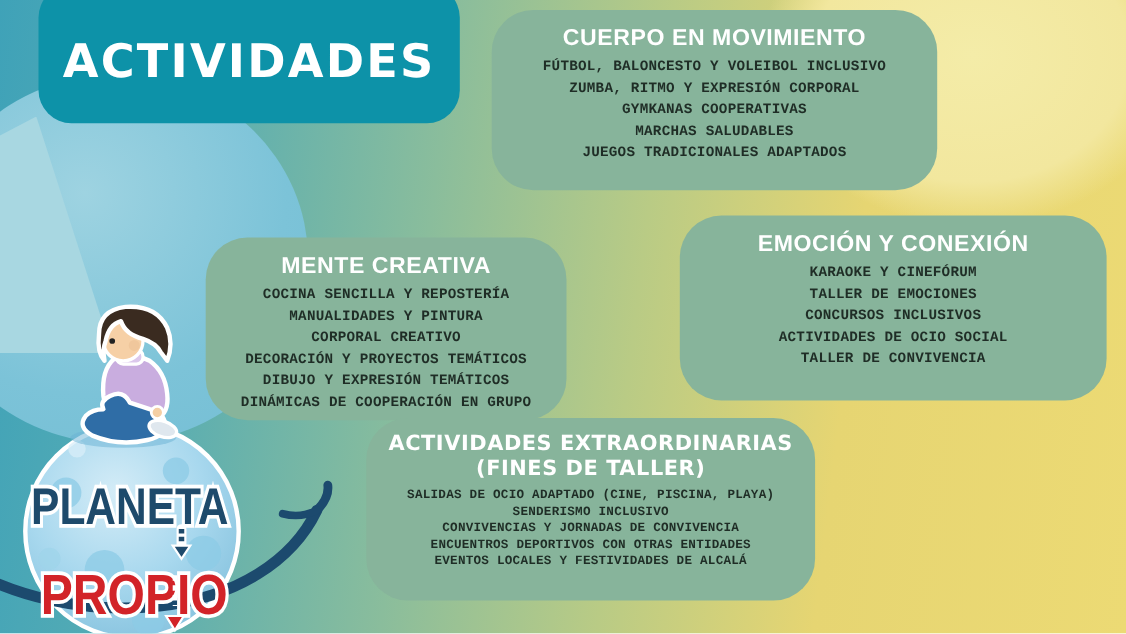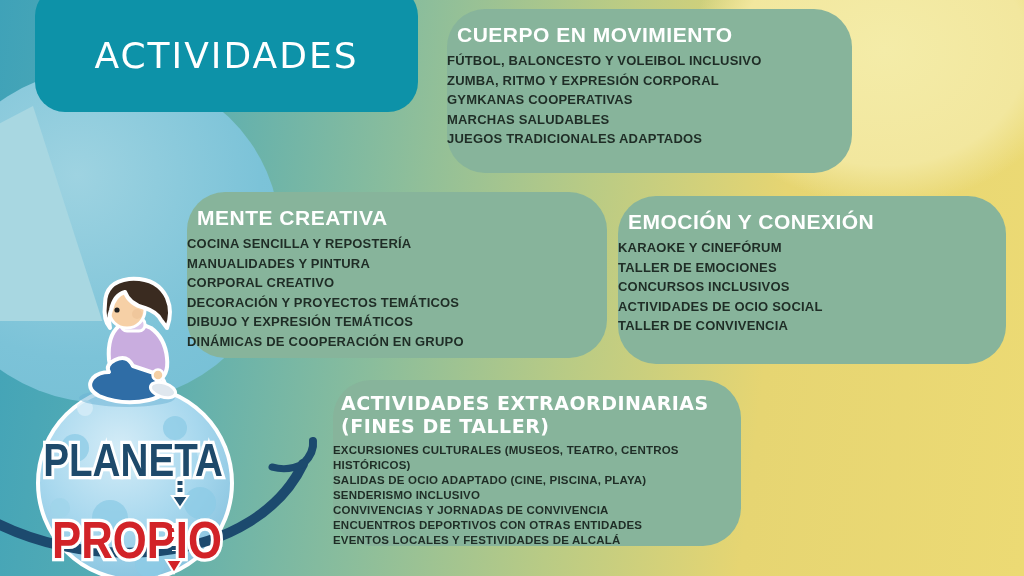--- a/index.html
+++ b/index.html
@@ -7,32 +7,32 @@
   .page{position:relative;width:1024px;height:576px;overflow:hidden;
         background:linear-gradient(97deg,#3fa2b8 0%,#55acb4 16%,#8abd9c 38%,#b9cb85 56%,#e6d572 74%,#ecda74 100%);}
   .blob-blue{position:absolute;left:-70px;top:68px;width:350px;height:335px;border-radius:50%;
         background:radial-gradient(circle at 42% 32%,#9ed3e1 0%,#7cc3d8 60%,#74bed4 100%);}
   .blob-wedge{position:absolute;left:0;top:106px;width:165px;height:215px;background:#a8d7e1;
         clip-path:polygon(20% 0,62% 100%,0 100%,0 8%);}
   .blob-cream{position:absolute;right:-120px;top:-160px;width:520px;height:420px;
         background:radial-gradient(ellipse closest-side,#f4eca8 0%,#f2e79e 55%,rgba(242,231,158,0) 74%);}
   .title-box{position:absolute;left:35px;top:-14px;width:383px;height:126px;background:#0d92a8;
         border-radius:30px;display:flex;align-items:center;justify-content:center;}
-  .title-box span{font-family:"DejaVu Sans",sans-serif;font-size:36px;font-weight:400;color:#ffffff;
+  .title-box span{font-family:"DejaVu Sans",sans-serif;font-size:42px;font-weight:700;color:#ffffff;
         letter-spacing:2px;padding-top:12px;}
-  .card{position:absolute;background:#87b49b;border-radius:38px;box-sizing:border-box;}
+  .card{position:absolute;background:#87b49b;border-radius:38px;text-align:center;box-sizing:border-box;}
   .card h2{margin:0;padding:14px 10px 4px;font-size:21px;font-weight:bold;color:#ffffff;letter-spacing:.5px;}
-  .card .item{font-size:13px;font-weight:bold;color:#1f2d26;line-height:19.5px;letter-spacing:.2px;}
+  .card .item{font-size:13px;font-weight:bold;color:#1f2d26;line-height:19.5px;letter-spacing:.2px;font-family:Liberation Mono, monospace;}
   .card-cuerpo{left:447px;top:9px;width:405px;height:164px;}
-  .card-mente{left:187px;top:192px;width:420px;height:166px;}
+  .card-mente{left:187px;top:216px;width:328px;height:166px;}
   .card-emocion{left:618px;top:196px;width:388px;height:168px;}
   .card-extra{left:333px;top:380px;width:408px;height:166px;}
   .card-extra h2{font-family:"DejaVu Sans",sans-serif;font-size:19px;line-height:23px;padding:12px 8px 5px;letter-spacing:.5px;}
   .card-extra .item{font-size:11.5px;line-height:15px;}
-  .logo{position:absolute;left:0;top:268px;width:300px;height:308px;margin-left:15px;}
+  .logo{position:absolute;left:0;top:268px;width:300px;height:308px;}
   .logo svg{overflow:visible;}
 </style>
 </head>
 <body>
 
 <div class="page">
 
   <div class="blob-blue"></div>
   <div class="blob-wedge"></div>
   <div class="blob-cream"></div>
@@ -72,21 +72,20 @@
       <div class="item">CONCURSOS INCLUSIVOS</div>
       <div class="item">ACTIVIDADES DE OCIO SOCIAL</div>
       <div class="item">TALLER DE CONVIVENCIA</div>
     </div>
   </section>
 
   <section class="card card-extra">
     <h2><span>ACTIVIDADES EXTRAORDINARIAS</span><br>
     <span>(FINES DE TALLER)</span></h2>
     <div class="items">
-      <div class="item">EXCURSIONES CULTURALES (MUSEOS, TEATRO, CENTROS HISTÓRICOS)</div>
       <div class="item">SALIDAS DE OCIO ADAPTADO (CINE, PISCINA, PLAYA)</div>
       <div class="item">SENDERISMO INCLUSIVO</div>
       <div class="item">CONVIVENCIAS Y JORNADAS DE CONVIVENCIA</div>
       <div class="item">ENCUENTROS DEPORTIVOS CON OTRAS ENTIDADES</div>
       <div class="item">EVENTOS LOCALES Y FESTIVIDADES DE ALCALÁ</div>
     </div>
   </section>
 
   <div class="logo">
     <svg width="300" height="308" viewBox="0 0 300 308">

